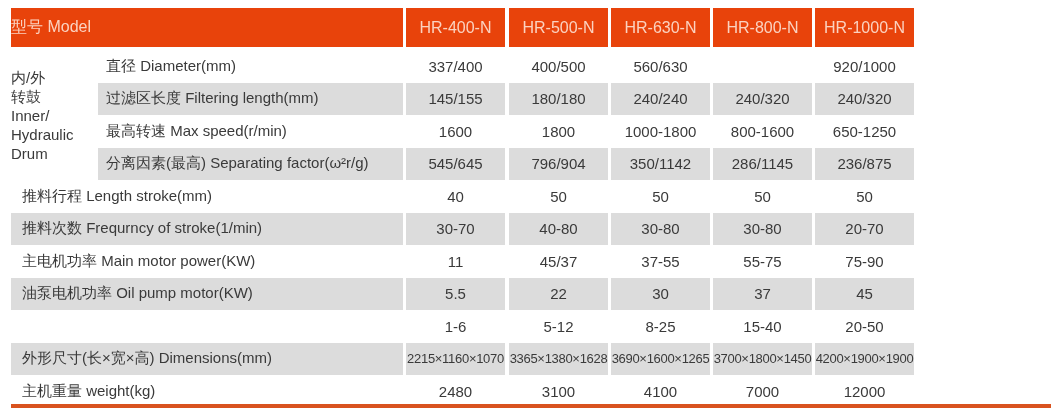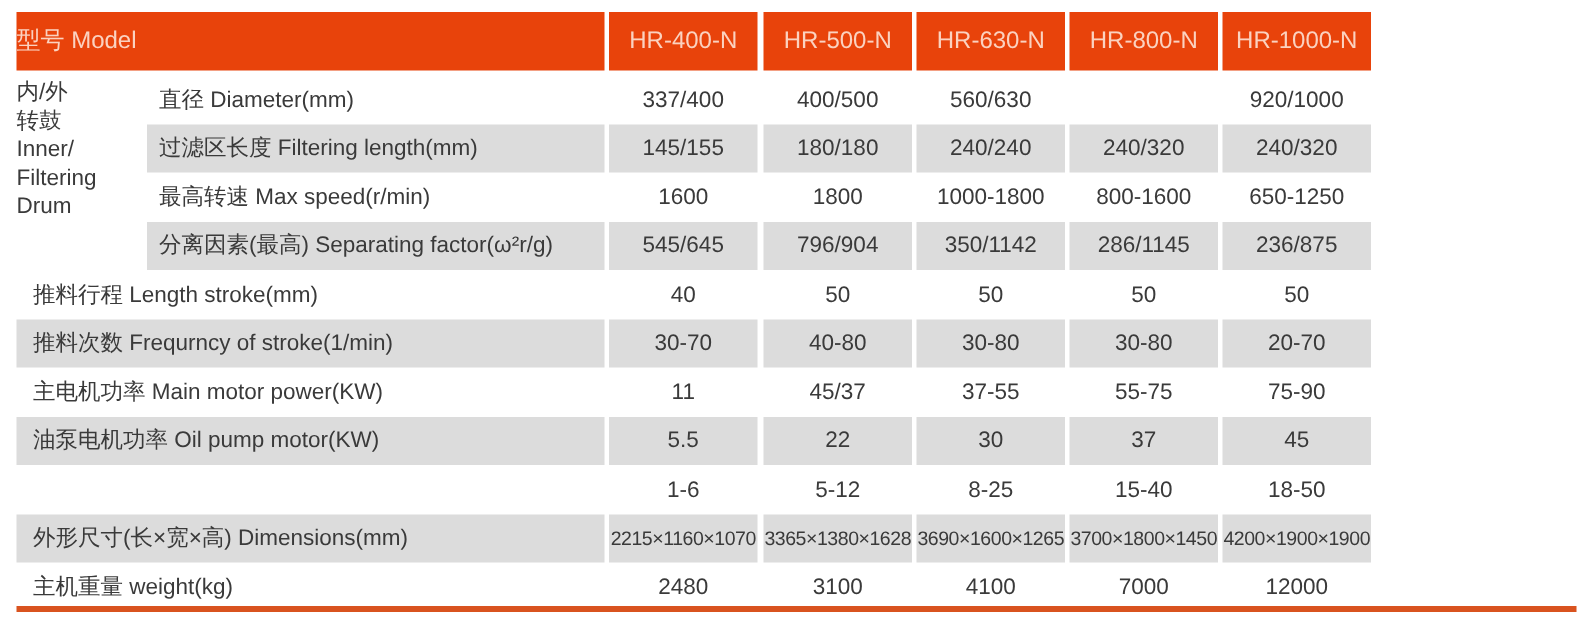--- a/index.html
+++ b/index.html
@@ -10,21 +10,21 @@
   .hdr { height: 39px; margin-bottom: 3px; }
   .cell { position: absolute; top: 0; height: 100%; display: flex; align-items: center;
           box-sizing: border-box; font-size: 15px; white-space: nowrap; }
   .hdr .cell { background: #e8430b; color: #fbd2c0; font-size: 16px; }
   .c0 { left: 0; width: 392px; }
   .v { justify-content: center; width: 99px; }
   .v1 { left: 395px; } .v2 { left: 498px; } .v3 { left: 600px; } .v4 { left: 702px; text-align: right; } .v5 { left: 804px; }
   .gray .cell { background: #dcdcdc; }
   .sub .lbl { left: 87px; width: 305px; padding-left: 8px; }
   .full .lbl { left: 0; width: 392px; padding-left: 11px; text-align: right; }
-  .drum { position: absolute; left: 11px; top: 52px; width: 80px; font-size: 15px; line-height: 19px; color: #3a3a3a; }
+  .drum { position: absolute; left: 11px; top: 68px; width: 80px; font-size: 15px; line-height: 19px; color: #3a3a3a; }
   .dim .cell.v { font-size: 13px; letter-spacing: -0.3px; }
   .bottom-line { position: absolute; left: 11px; top: 404px; width: 1040px; height: 4px; background: #d9531f; }
 </style>
 </head>
 <body>
 
 <div class="tbl">
   <div class="row hdr">
     <div class="cell c0">型号 Model</div>
     <div class="cell v v1">HR-400-N</div>
@@ -96,21 +96,21 @@
     <div class="cell v v2">22</div>
     <div class="cell v v3">30</div>
     <div class="cell v v4">37</div>
     <div class="cell v v5">45</div>
   </div>
   <div class="row full">
     <div class="cell v v1">1-6</div>
     <div class="cell v v2">5-12</div>
     <div class="cell v v3">8-25</div>
     <div class="cell v v4">15-40</div>
-    <div class="cell v v5">18-50</div>
+    <div class="cell v v5">20-50</div>
   </div>
   <div class="row full gray dim">
     <div class="cell lbl">外形尺寸(长×宽×高) Dimensions(mm)</div>
     <div class="cell v v1">2215×1160×1070</div>
     <div class="cell v v2">3365×1380×1628</div>
     <div class="cell v v3">3690×1600×1265</div>
     <div class="cell v v4">3700×1800×1450</div>
     <div class="cell v v5">4200×1900×1900</div>
   </div>
   <div class="row full">
@@ -120,17 +120,17 @@
     <div class="cell v v3">4100</div>
     <div class="cell v v4">7000</div>
     <div class="cell v v5">12000</div>
   </div>
 </div>
 
 <div class="drum">
   <div>内/外</div>
   <div>转鼓</div>
   <div>Inner/</div>
-  <div>Filtering</div>
+  <div>Hydraulic</div>
   <div>Drum</div>
 </div>
 
 <div class="bottom-line"></div>
 
 </body></html>

